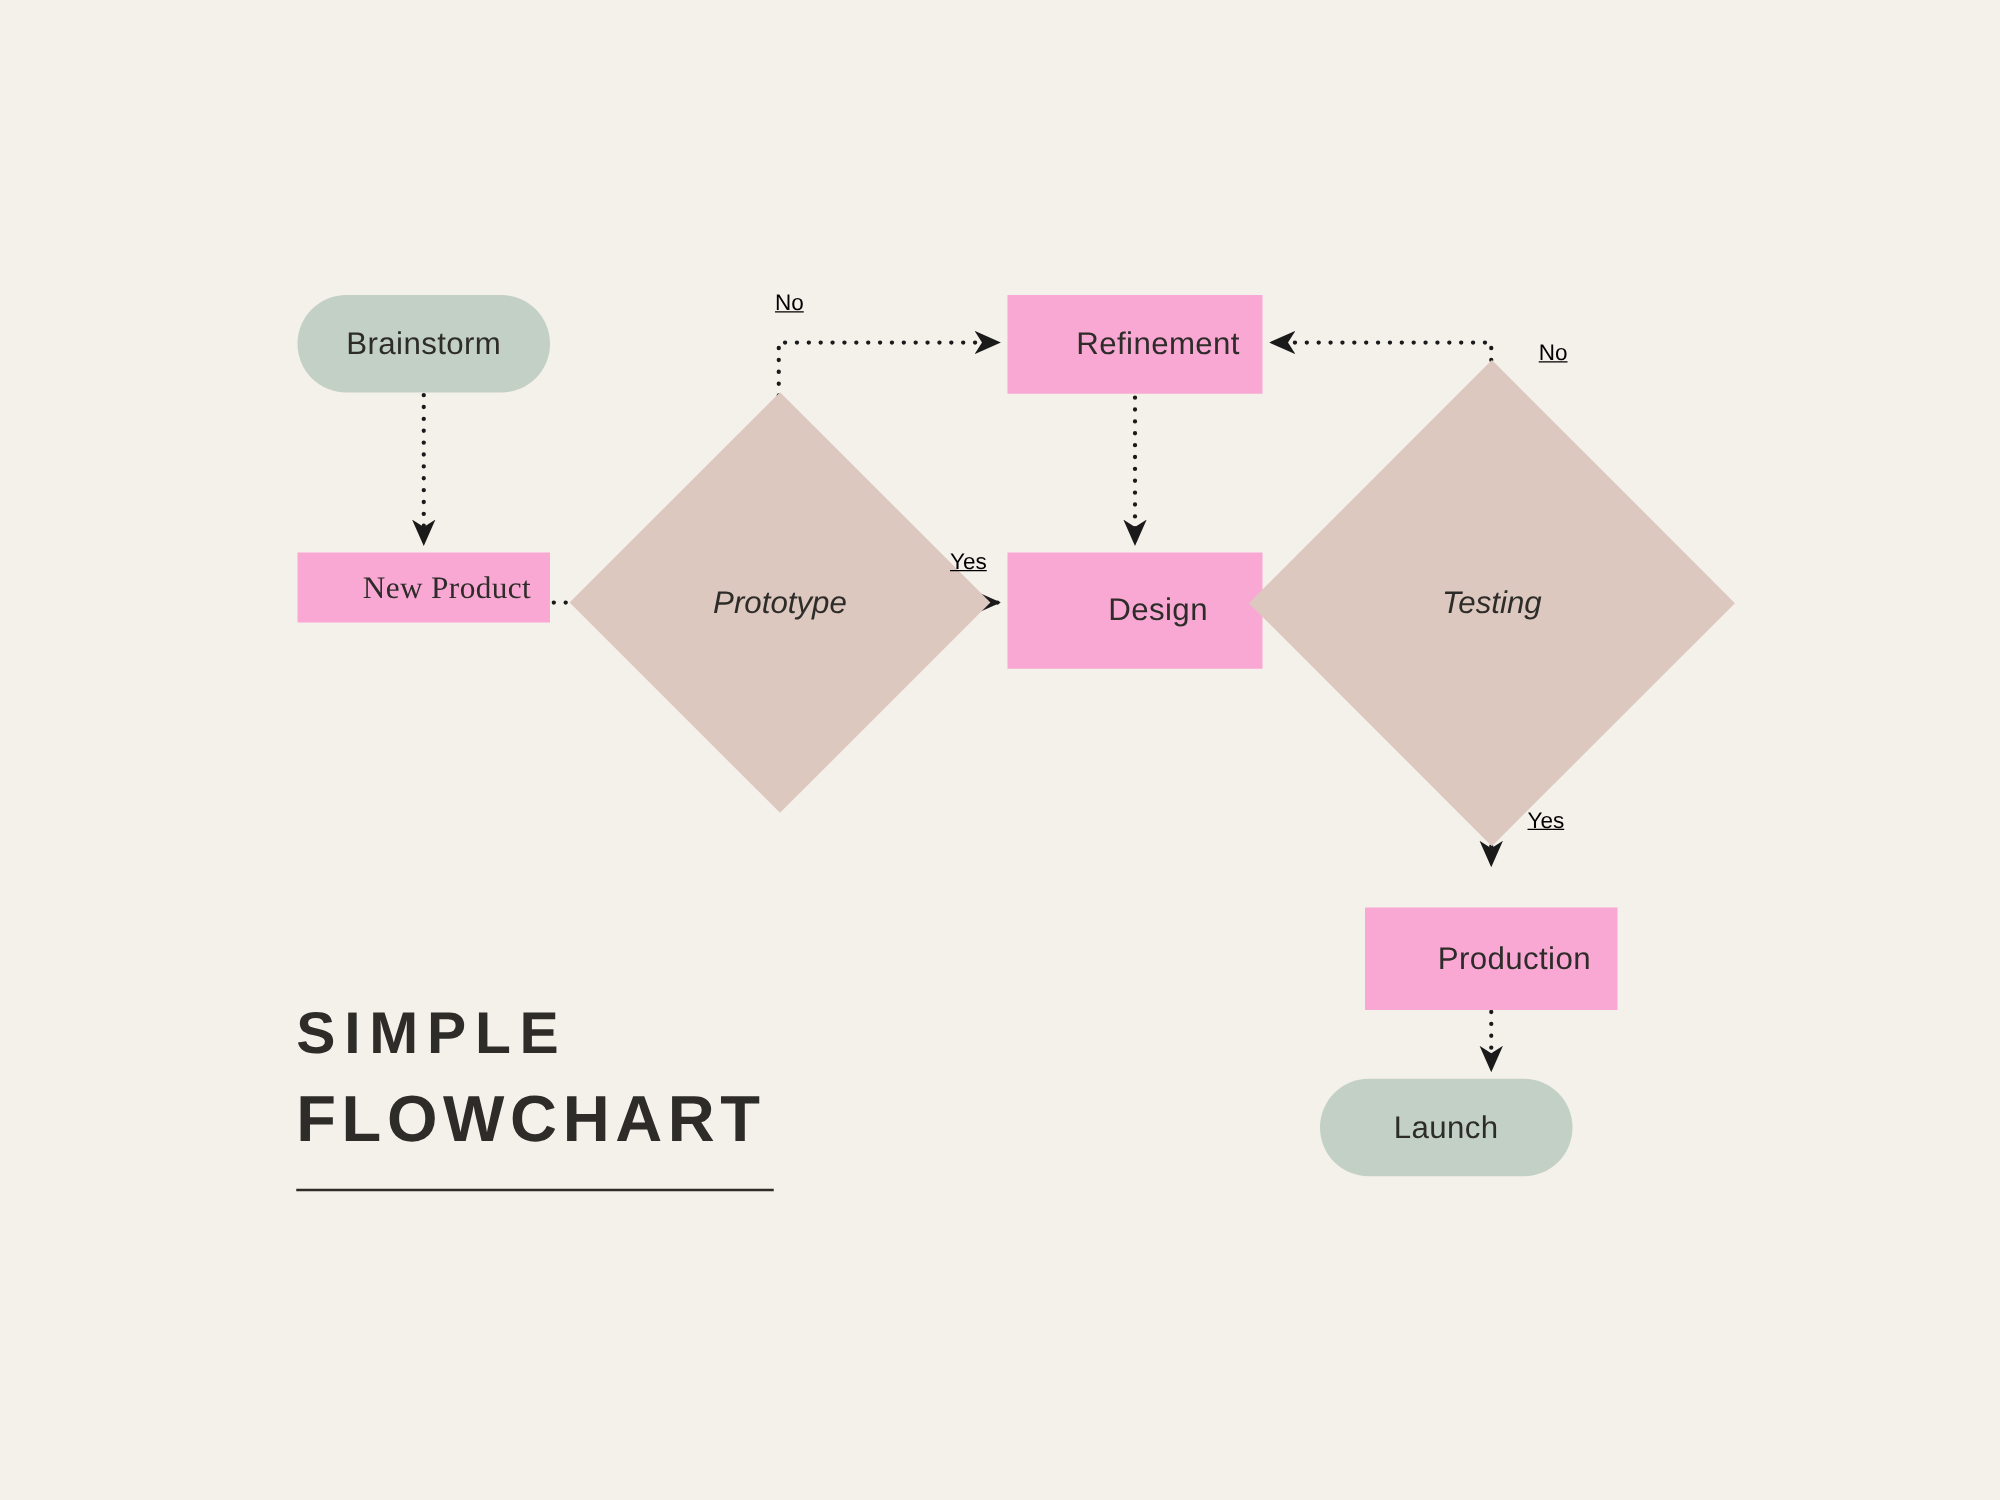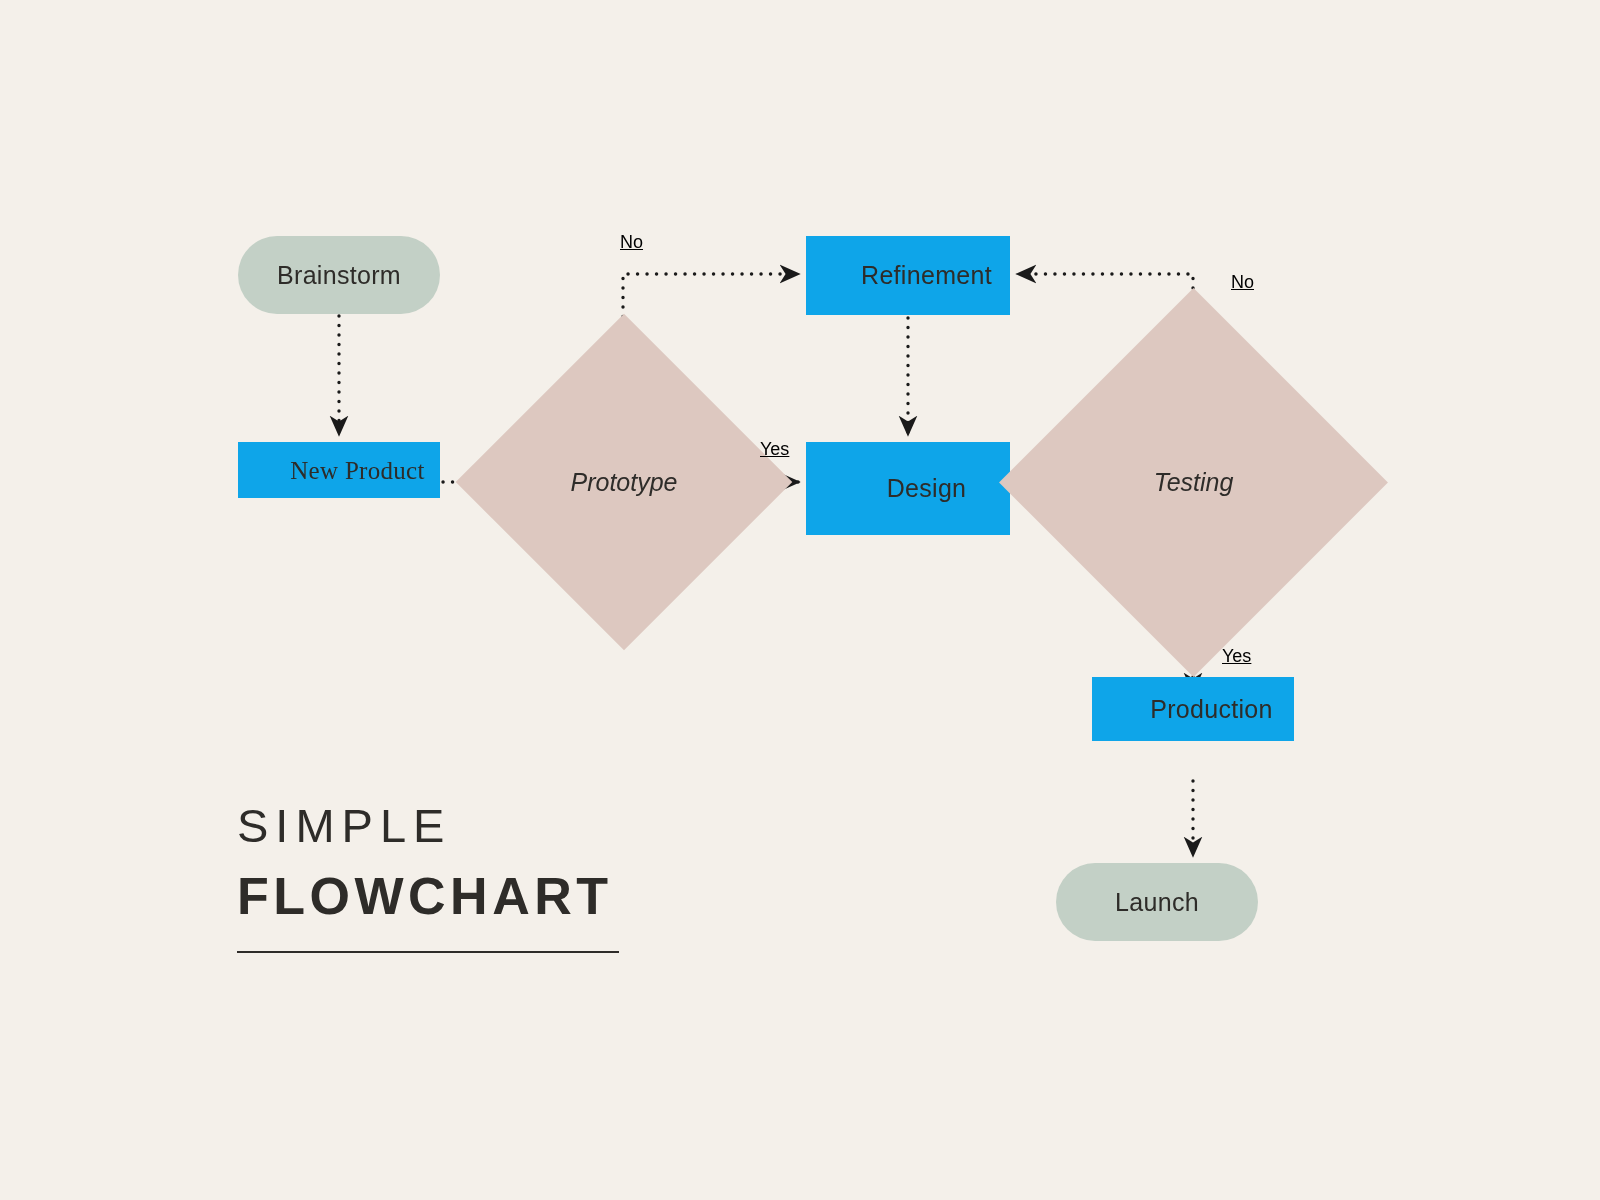--- a/index.html
+++ b/index.html
@@ -41,21 +41,21 @@
   .node-label {
     pointer-events: none;
   }
 
   .pill {
     border-radius: 999px;
     background: #c3d0c6;
     text-align: right;
   }
   .rect {
-    background: #0ea5e9;
+    background: #f9a8d4;
     padding-left: 37px;
   }
   .diamond-wrap {
     position: absolute;
     font-style: italic;
   }
   .diamond-shape {
     position: absolute;
     left: 0; top: 0;
     width: 100%; height: 100%;
@@ -83,21 +83,21 @@
     text-decoration: underline;
   }
 
   .title-block {
     position: absolute;
     left: 237px;
     top: 800px;
   }
   .title-line1 {
     font-size: 47px;
-    font-weight: 400;
+    font-weight: 700;
     letter-spacing: 7px;
     color: #2e2c29;
     line-height: 1.12;
   }
   .title-line2 {
     font-size: 52px;
     font-weight: 700;
     letter-spacing: 4.5px;
     color: #2e2c29;
     line-height: 1.12;
@@ -162,21 +162,21 @@
 
   <div class="node rect" style="left:806px;top:442px;width:204px;height:93px;">
     <span class="node-label">Design</span>
   </div>
 
   <div class="diamond-wrap" style="left:1056px;top:345px;width:275px;height:275px;">
     <div class="diamond-shape"></div>
     <div class="diamond-label">Testing</div>
   </div>
 
-  <div class="node rect" style="left:1092px;top:677px;width:202px;height:64px;">
+  <div class="node rect" style="left:1092px;top:726px;width:202px;height:82px;">
     <span class="node-label">Production</span>
   </div>
 
   <div class="node pill" style="left:1056px;top:863px;width:202px;height:78px;">
     <span class="node-label">Launch</span>
   </div>
 
   <div class="edge-label" style="left:620px;top:233px;">No</div>
 
   <div class="edge-label" style="left:1231px;top:273px;">No</div>

